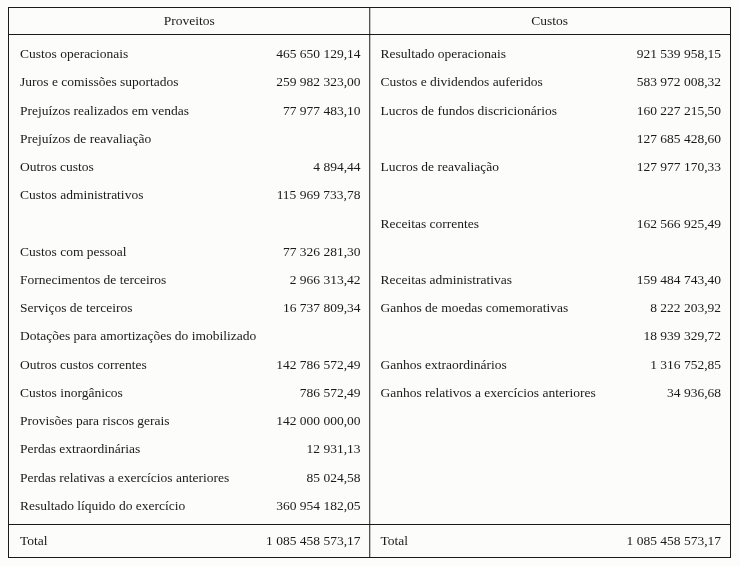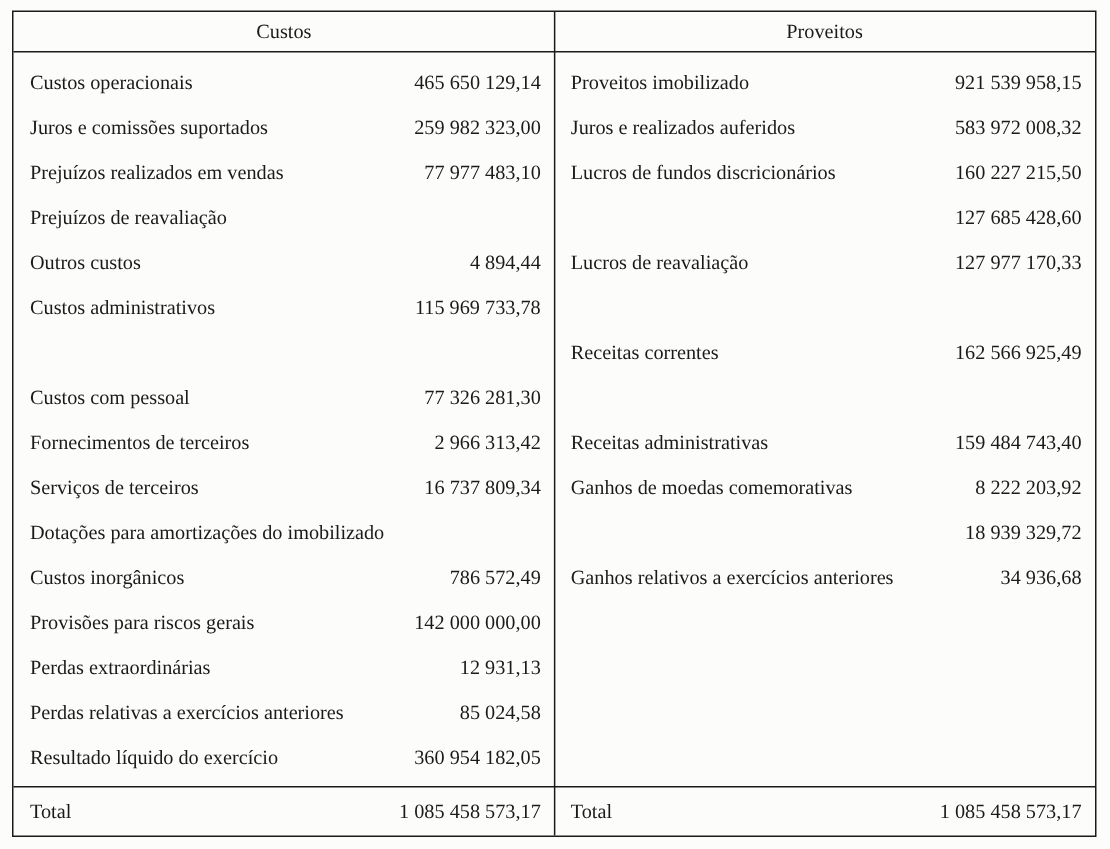--- a/index.html
+++ b/index.html
@@ -81,47 +81,47 @@
 </style>
 </head>
 <body>
 
 <div class="page">
   <div class="tbl">
 
     <div class="vline"></div>
 
     <div class="hdr">
+      <div class="half right">
+        <span>Proveitos</span>
+      </div>
       <div class="half left">
         <span>Custos</span>
       </div>
-      <div class="half right">
-        <span>Proveitos</span>
-      </div>
     </div>
 
     <div class="tbl-body">
   <div class="row-pair">
     <div class="half left">
       <span class="label">Custos operacionais</span>
       <span class="value">465 650 129,14</span>
     </div>
     <div class="half right">
-      <span class="label">Proveitos imobilizado</span>
+      <span class="label">Resultado operacionais</span>
       <span class="value">921 539 958,15</span>
     </div>
   </div>
 
   <div class="row-pair">
     <div class="half left">
       <span class="label">Juros e comissões suportados</span>
       <span class="value">259 982 323,00</span>
     </div>
     <div class="half right">
-      <span class="label">Juros e realizados auferidos</span>
+      <span class="label">Custos e dividendos auferidos</span>
       <span class="value">583 972 008,32</span>
     </div>
   </div>
 
   <div class="row-pair">
     <div class="half left">
       <span class="label">Prejuízos realizados em vendas</span>
       <span class="value">77 977 483,10</span>
     </div>
     <div class="half right">
@@ -203,20 +203,30 @@
     </div>
   </div>
 
   <div class="row-pair">
     <div class="half left">
       <span class="label">Dotações para amortizações do imobilizado</span>
       <span class="value">18 939 329,72</span>
     </div>
   </div>
 
+  <div class="row-pair">
+    <div class="half left">
+      <span class="label">Outros custos correntes</span>
+      <span class="value">142 786 572,49</span>
+    </div>
+    <div class="half right">
+      <span class="label">Ganhos extraordinários</span>
+      <span class="value">1 316 752,85</span>
+    </div>
+  </div>
 
   <div class="row-pair">
     <div class="half left">
       <span class="label">Custos inorgânicos</span>
       <span class="value">786 572,49</span>
     </div>
     <div class="half right">
       <span class="label">Ganhos relativos a exercícios anteriores</span>
       <span class="value">34 936,68</span>
     </div>

